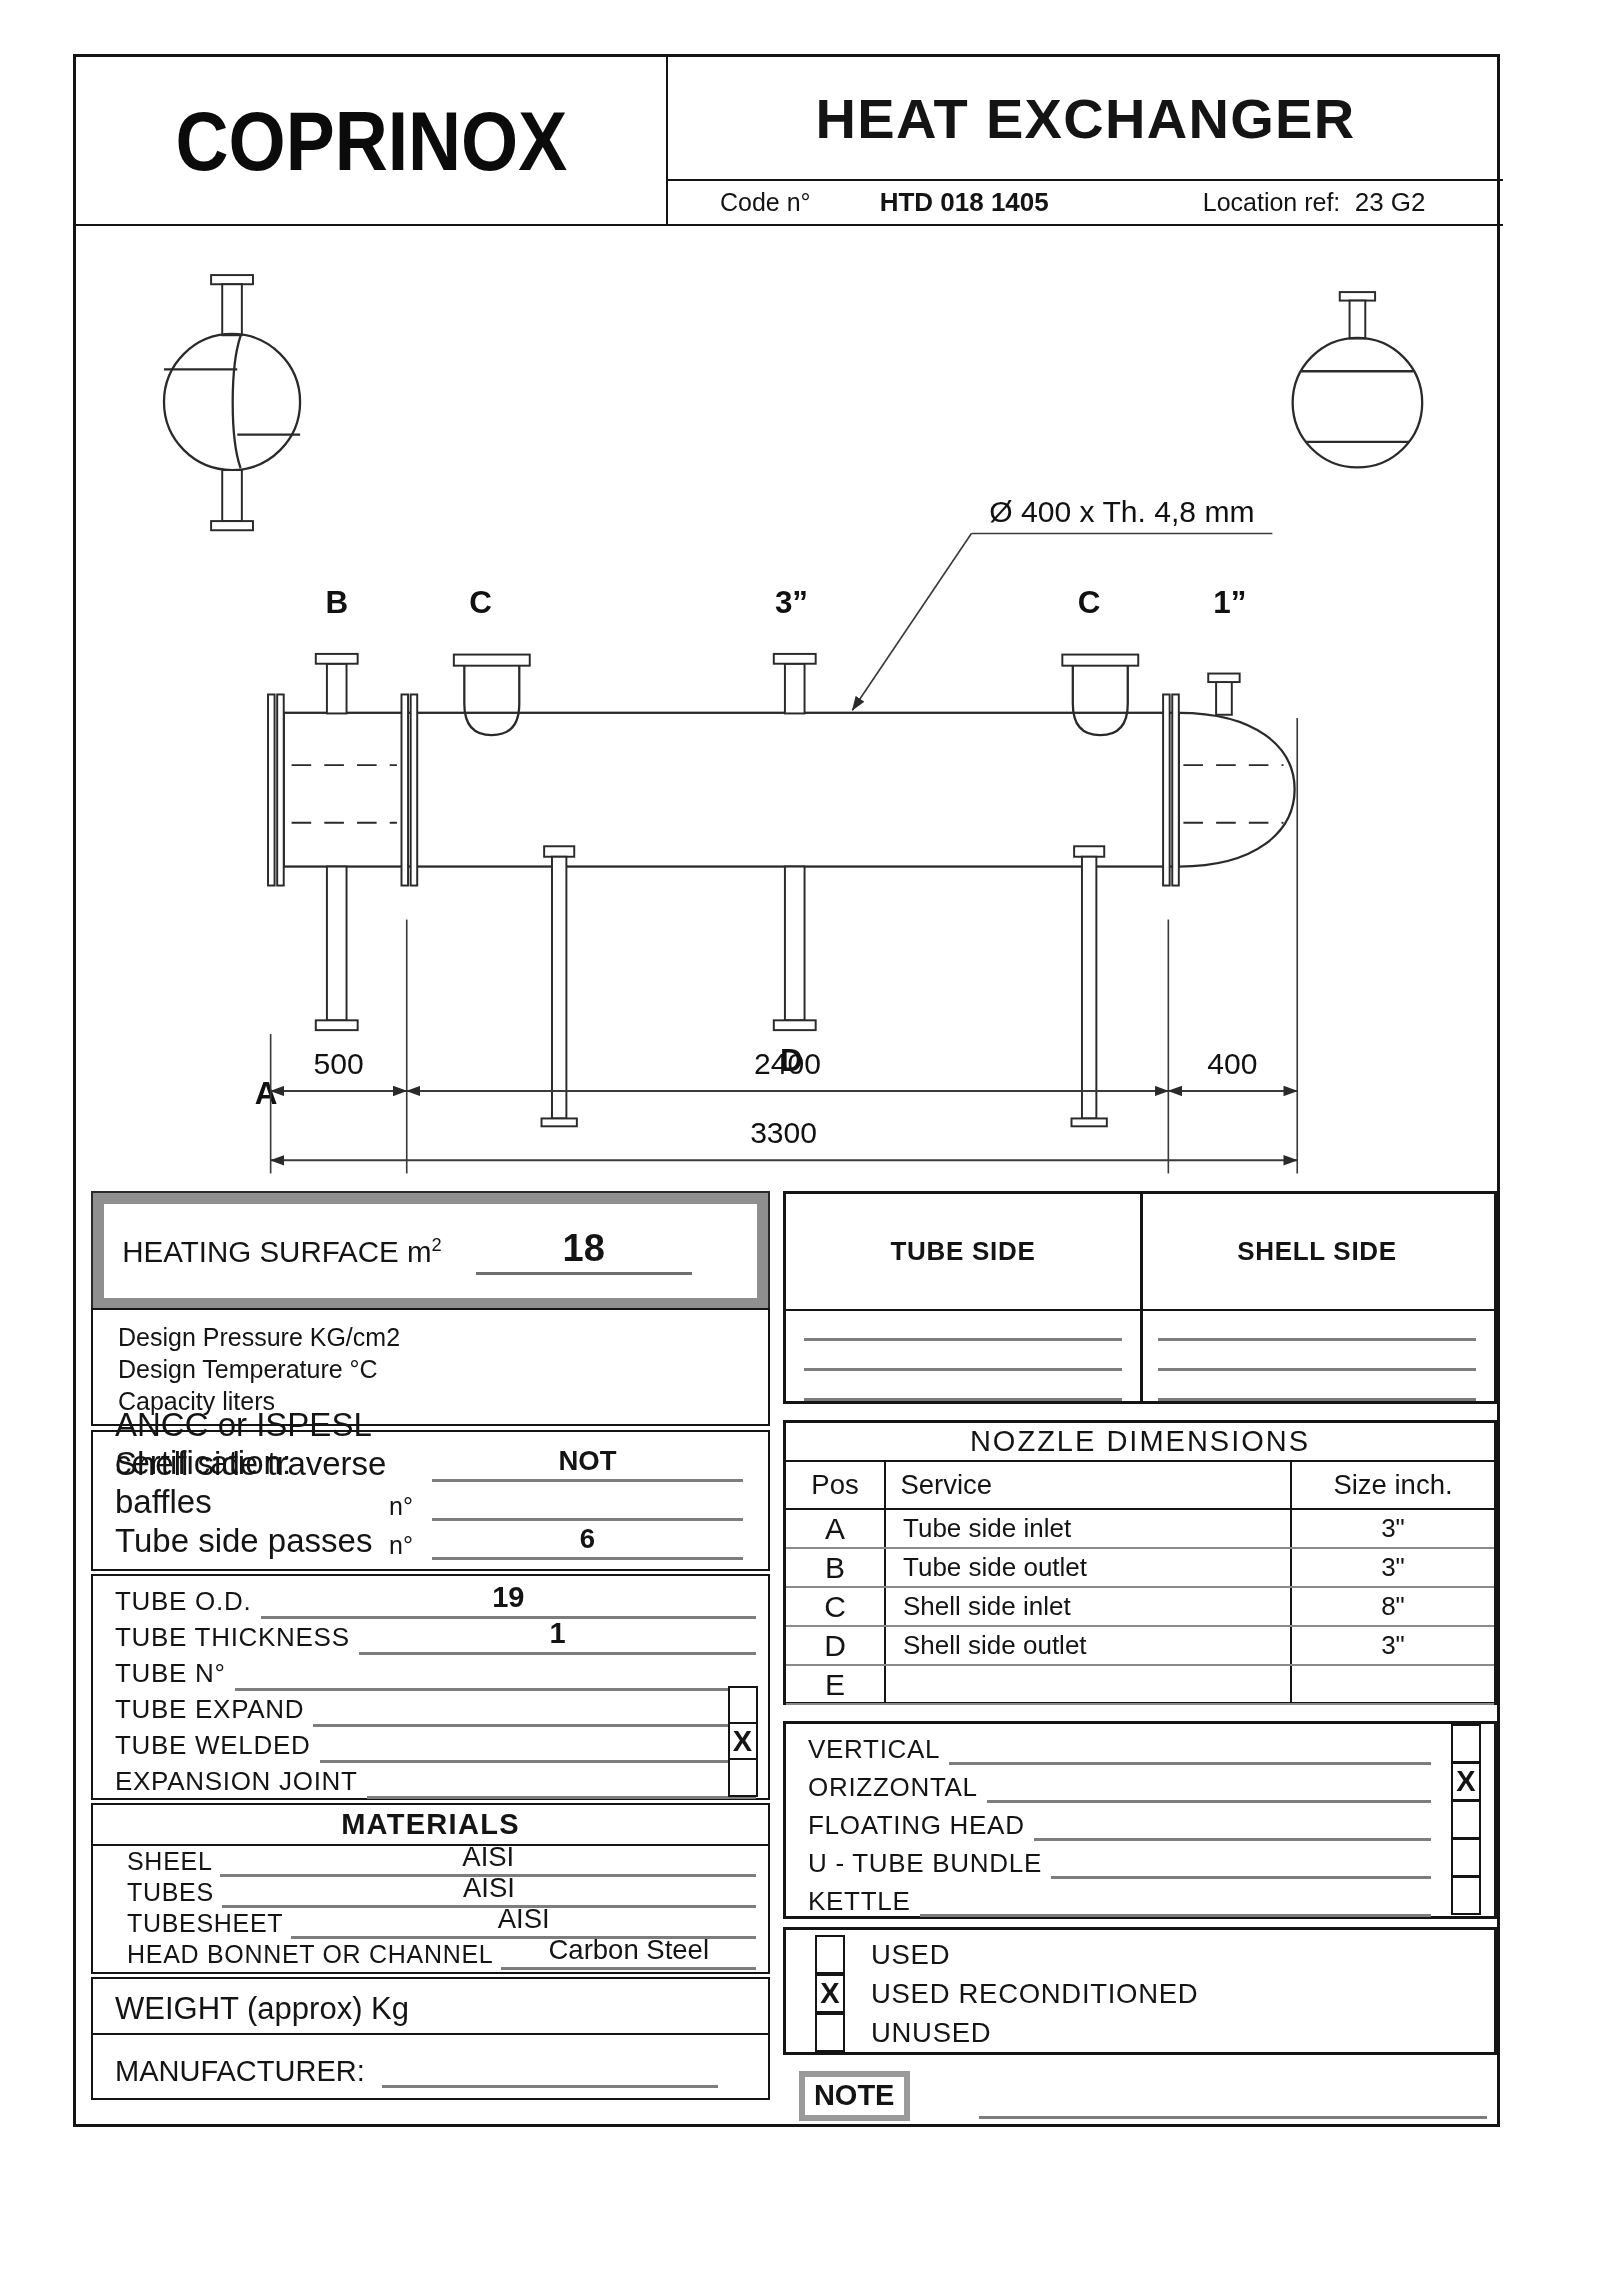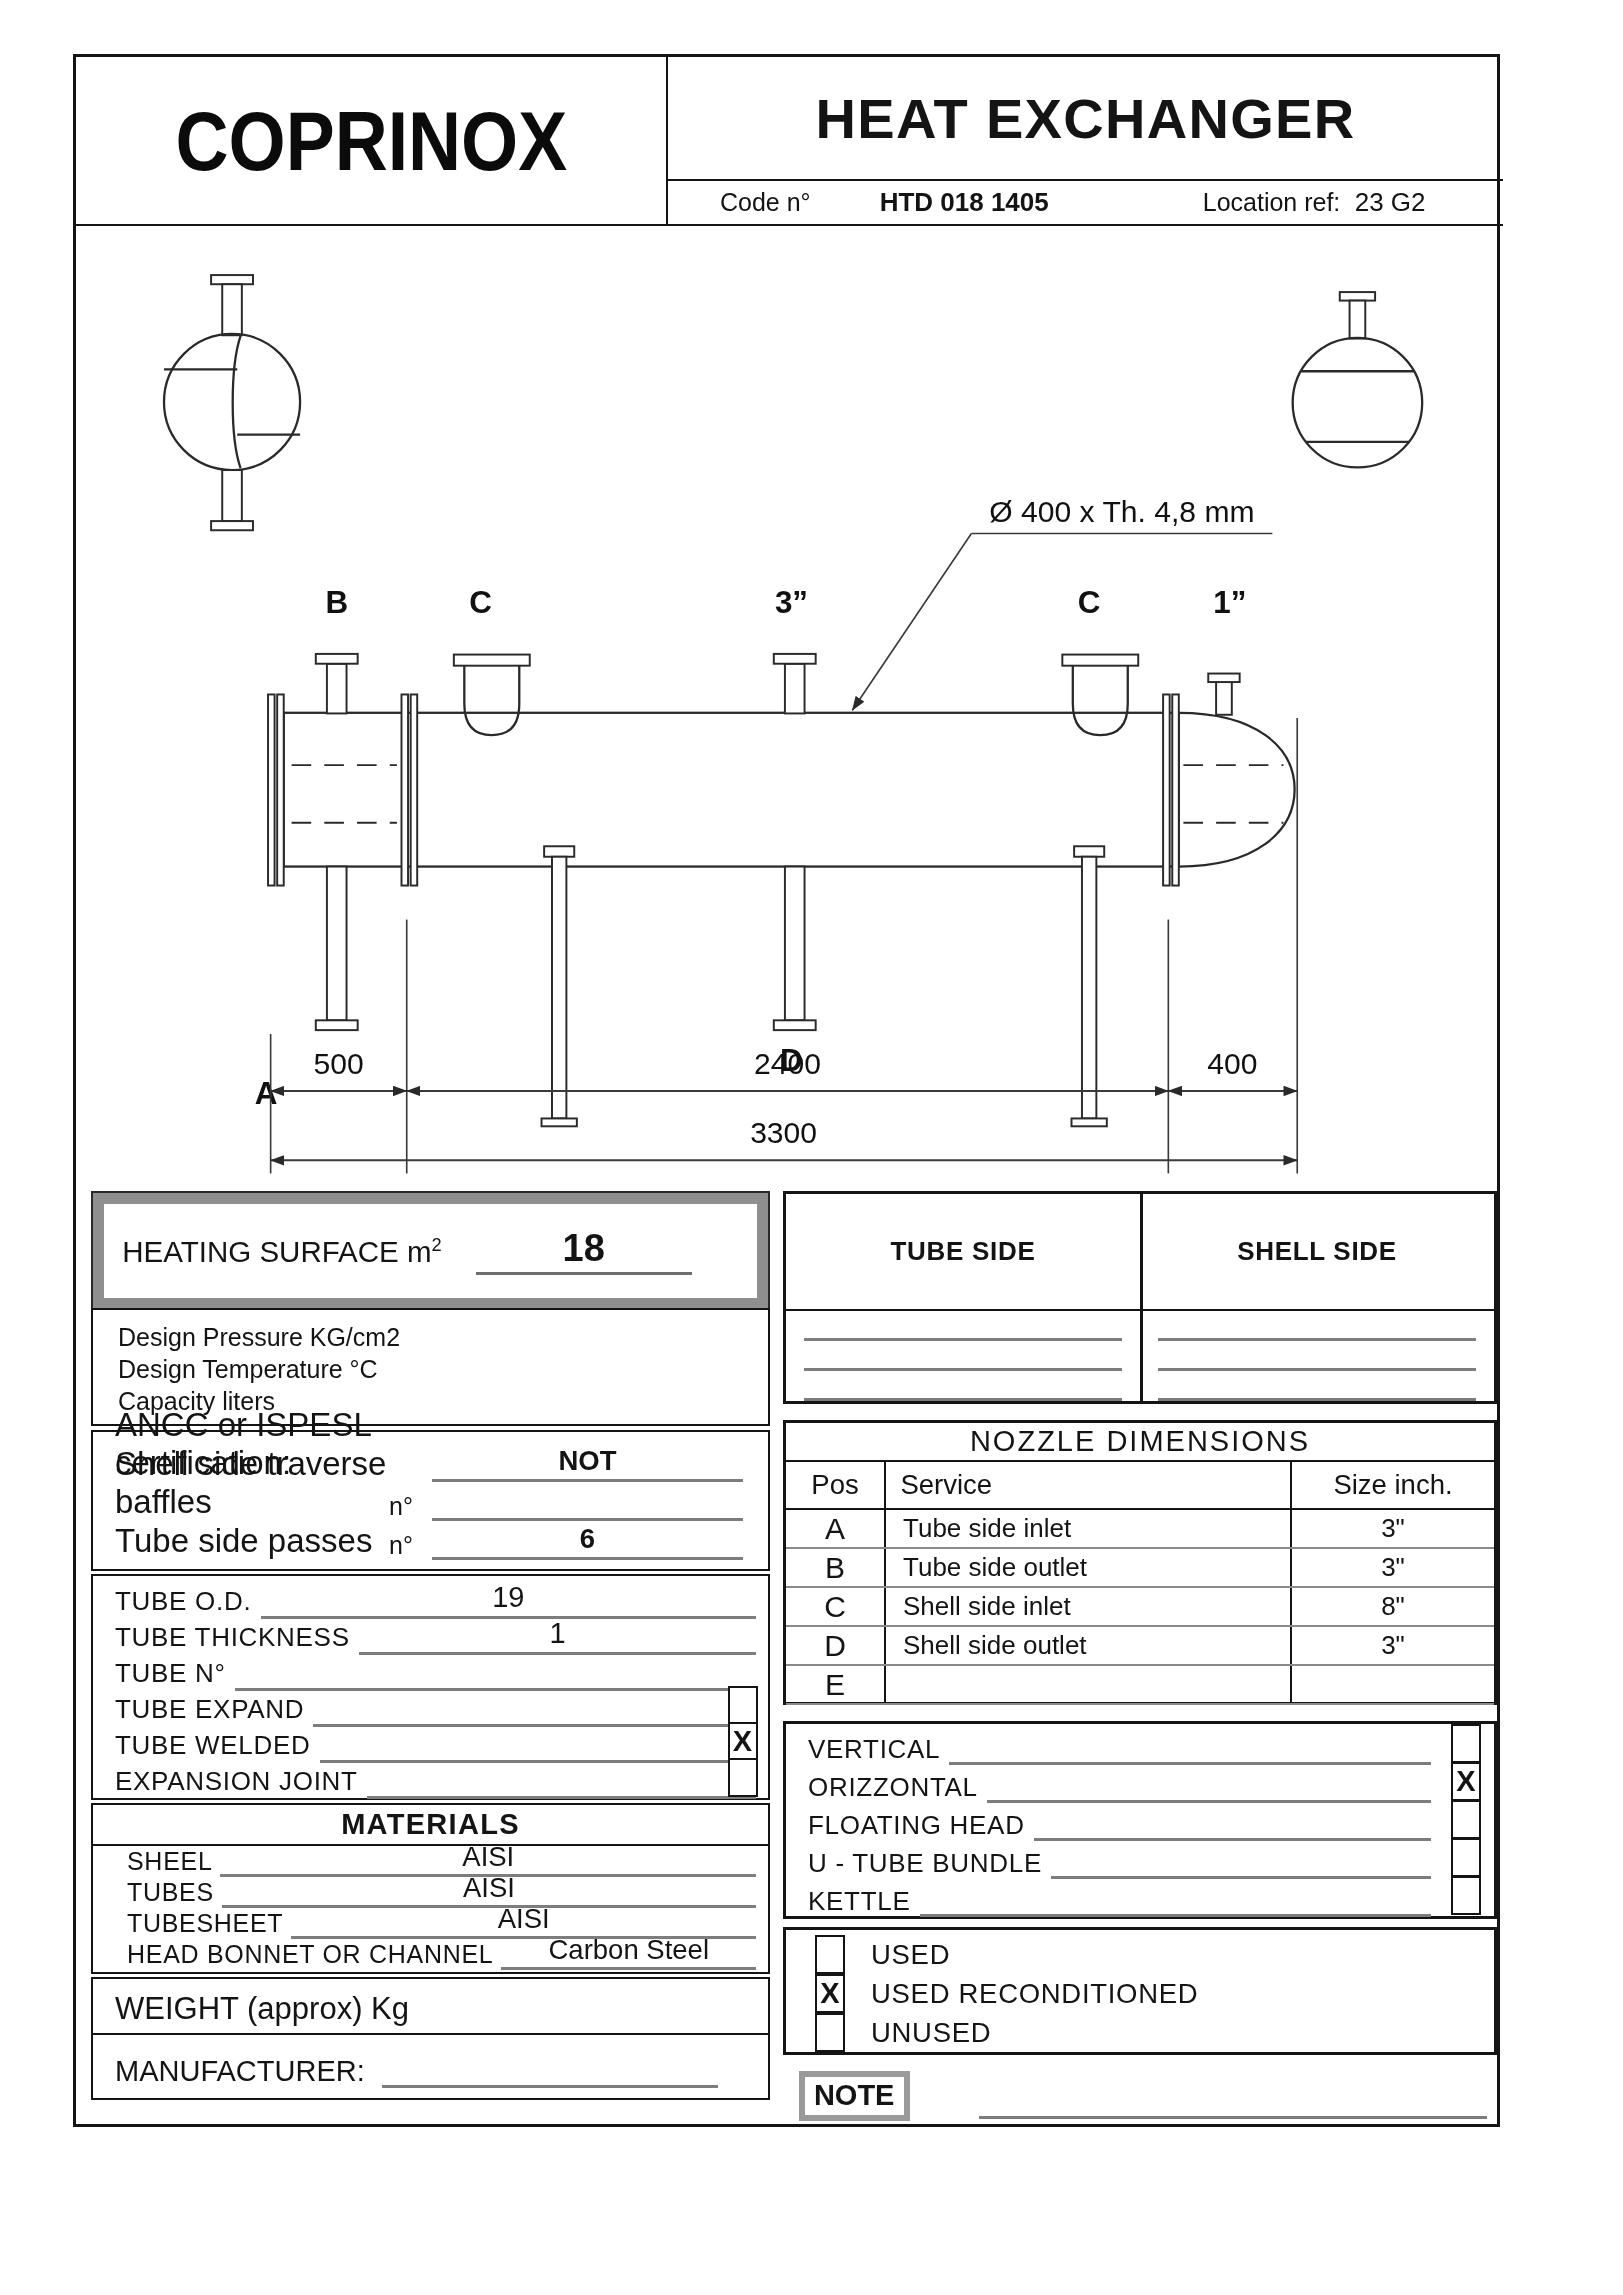--- a/index.html
+++ b/index.html
@@ -54,21 +54,21 @@
   .cert-box { left:15px; top:1373px; width:679px; height:141px; padding-top:10.5px; }
   .crow { display:flex; align-items:flex-end; height:39px; }
   .clabel { width:296px; padding-left:22px; font-size:33px; }
   .cunit  { width:43px; font-size:25px; }
   .cline  { flex:1; margin-right:25px; border-bottom:3.3px solid #7d7d7d; text-align:center; font-weight:bold; font-size:27.5px; padding-bottom:1.3px; }
 
   
   .tube-box { left:15px; top:1517px; width:679px; height:226px; padding-top:6.5px; }
   .trow { position:relative; display:flex; align-items:flex-end; height:36px; padding:0 11.8px 0 22px; }
   .tlabel { font-size:26px; letter-spacing:0.7px; white-space:nowrap; padding-bottom:1.3px; }
-  .tline { flex:1; margin-left:9.2px; border-bottom:3.3px solid #7d7d7d; text-align:center; font-weight:normal; font-size:29px; padding-bottom:1.3px; }
+  .tline { flex:1; margin-left:9.2px; border-bottom:3.3px solid #7d7d7d; text-align:center; font-weight:bold; font-size:29px; padding-bottom:1.3px; }
   .cbx { width:30px; height:39px; border:2.6px solid #141414; background:#fff; display:flex; align-items:center; justify-content:center; font-weight:bold; font-size:29px; }
   .trow .cbx { position:absolute; right:10.5px; bottom:1.3px; }
 
   
   .mat-box { left:15px; top:1746px; width:679px; height:171px; }
   .mat-title { height:41px; border-bottom:2.6px solid #141414; display:flex; align-items:center; justify-content:center; font-weight:bold; font-size:29px; letter-spacing:1.3px; }
   .mrow { display:flex; align-items:flex-end; height:31px; padding:0 11.8px 0 22px; }
   .mlabel { font-size:25px; letter-spacing:0.7px; white-space:nowrap; padding-bottom:1.3px;margin-left:12px; }
   .mline { flex:1; margin-left:7.9px; border-bottom:3.3px solid #7d7d7d; text-align:center; font-size:27.5px; padding-bottom:1.3px; }
 

